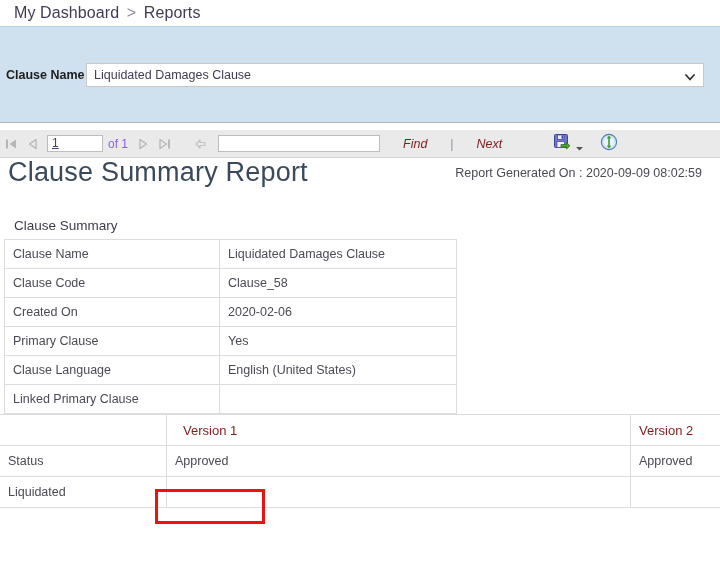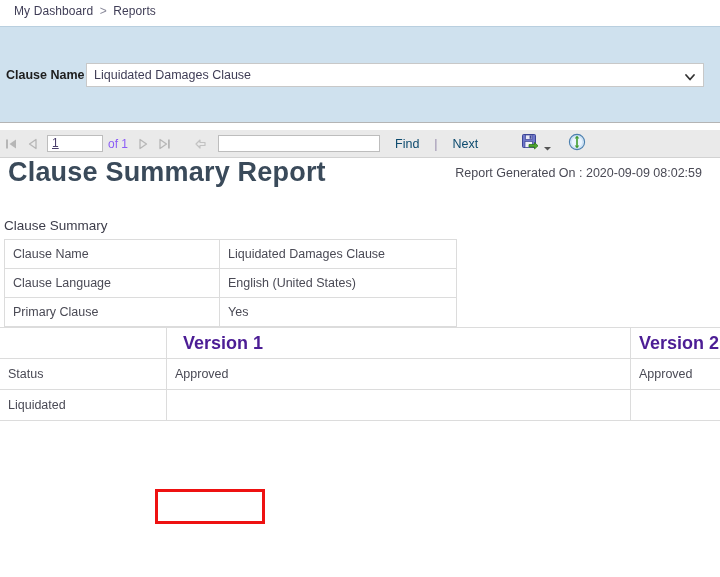--- a/index.html
+++ b/index.html
@@ -17,21 +17,21 @@
   }
 
   
   .breadcrumb-bar {
     height: 22px;
     padding: 4px 0 0 14px;
     box-sizing: border-box;
     background: #ffffff;
   }
   .breadcrumb {
-    font-size: 12px;
+    font-size: 16px;
     color: #3f3d56;
     letter-spacing: .1px;
     white-space: nowrap;
   }
   .breadcrumb .crumb-link { color: #3f3d56; }
   .breadcrumb .crumb-sep {
     color: #8a8a9a;
     padding: 0 3px;
   }
 
@@ -135,23 +135,24 @@
   .find-input {
     width: 162px;
     height: 17px;
     background: #ffffff;
     border: 1px solid #bdbdbd;
     box-sizing: border-box;
     margin-left: 6px;
   }
   .tb-link {
     font-size: 12.5px;
-    color: #0c4a6e;
-    padding: 0 15px;
-    white-space: nowrap;
+    color: #7f1d1d;
+    padding: 0 23px;
+    white-space: nowrap;
+    font-style: italic;
   }
   .tb-pipe {
     font-size: 12.5px;
     color: #9a8fae;
   }
   .export-wrap {
     display: flex;
     align-items: center;
     margin-left: 28px;
   }
@@ -177,37 +178,37 @@
   .title-row {
     position: relative;
     height: 40px;
   }
   .report-title {
     position: absolute;
     left: 8px;
     top: -1px;
     font-size: 27px;
     color: #3a4a5a;
-    font-weight: bold;
+    font-weight: normal;
     letter-spacing: .2px;
     white-space: nowrap;
   }
   .generated-on {
     position: absolute;
     right: 18px;
     top: 8px;
     font-size: 12.5px;
     color: #4a4a55;
     white-space: nowrap;
   }
 
   .section-title {
     font-size: 13.5px;
     color: #3d3d4a;
-    padding-left: 4px;
+    padding-left: 14px;
     margin-top: 20px;
     margin-bottom: 6px;
     white-space: nowrap;
   }
 
   
   table.rpt {
     border-collapse: collapse;
     font-size: 12.5px;
     color: #4a4a55;
@@ -239,23 +240,23 @@
     height: 30px;
     padding: 0 0 0 8px;
     vertical-align: middle;
     white-space: nowrap;
     overflow: hidden;
   }
   table.version td.c0 { width: 158px; border-left: none; margin-left: 7px; }
   table.version td.c1 { width: 447px; }
   table.version td.c2 { width: 115px; }
   table.version .ver-head {
-    color: #4c1d95;
-    font-weight: bold;
-    font-size: 18px;
+    color: #7f1d1d;
+    font-weight: normal;
+    font-size: 13px;
   }
   table.version td.vh { padding-left: 16px; }
 
   
   .annot-box {
     position: absolute;
     left: 155px;
     top: 489px;
     width: 110px;
     height: 35px;
@@ -363,26 +364,38 @@
 
   <div class="section-title">Clause Summary</div>
 
   <table class="rpt summary">
     <tbody>
       <tr>
         <td class="k">Clause Name</td>
         <td class="v">Liquidated Damages Clause</td>
       </tr>
       <tr>
+        <td class="k">Clause Code</td>
+        <td class="v">Clause_58</td>
+      </tr>
+      <tr>
+        <td class="k">Created On</td>
+        <td class="v">2020-02-06</td>
+      </tr>
+      <tr>
+        <td class="k">Primary Clause</td>
+        <td class="v">Yes</td>
+      </tr>
+      <tr>
         <td class="k">Clause Language</td>
         <td class="v">English (United States)</td>
       </tr>
       <tr>
-        <td class="k">Primary Clause</td>
-        <td class="v">Yes</td>
+        <td class="k">Linked Primary Clause</td>
+        <td class="v"></td>
       </tr>
     </tbody>
   </table>
 
 
   <table class="rpt version">
     <tbody>
       <tr>
         <td class="c0"></td>
         <td class="c1 vh ver-head">Version 1</td>

